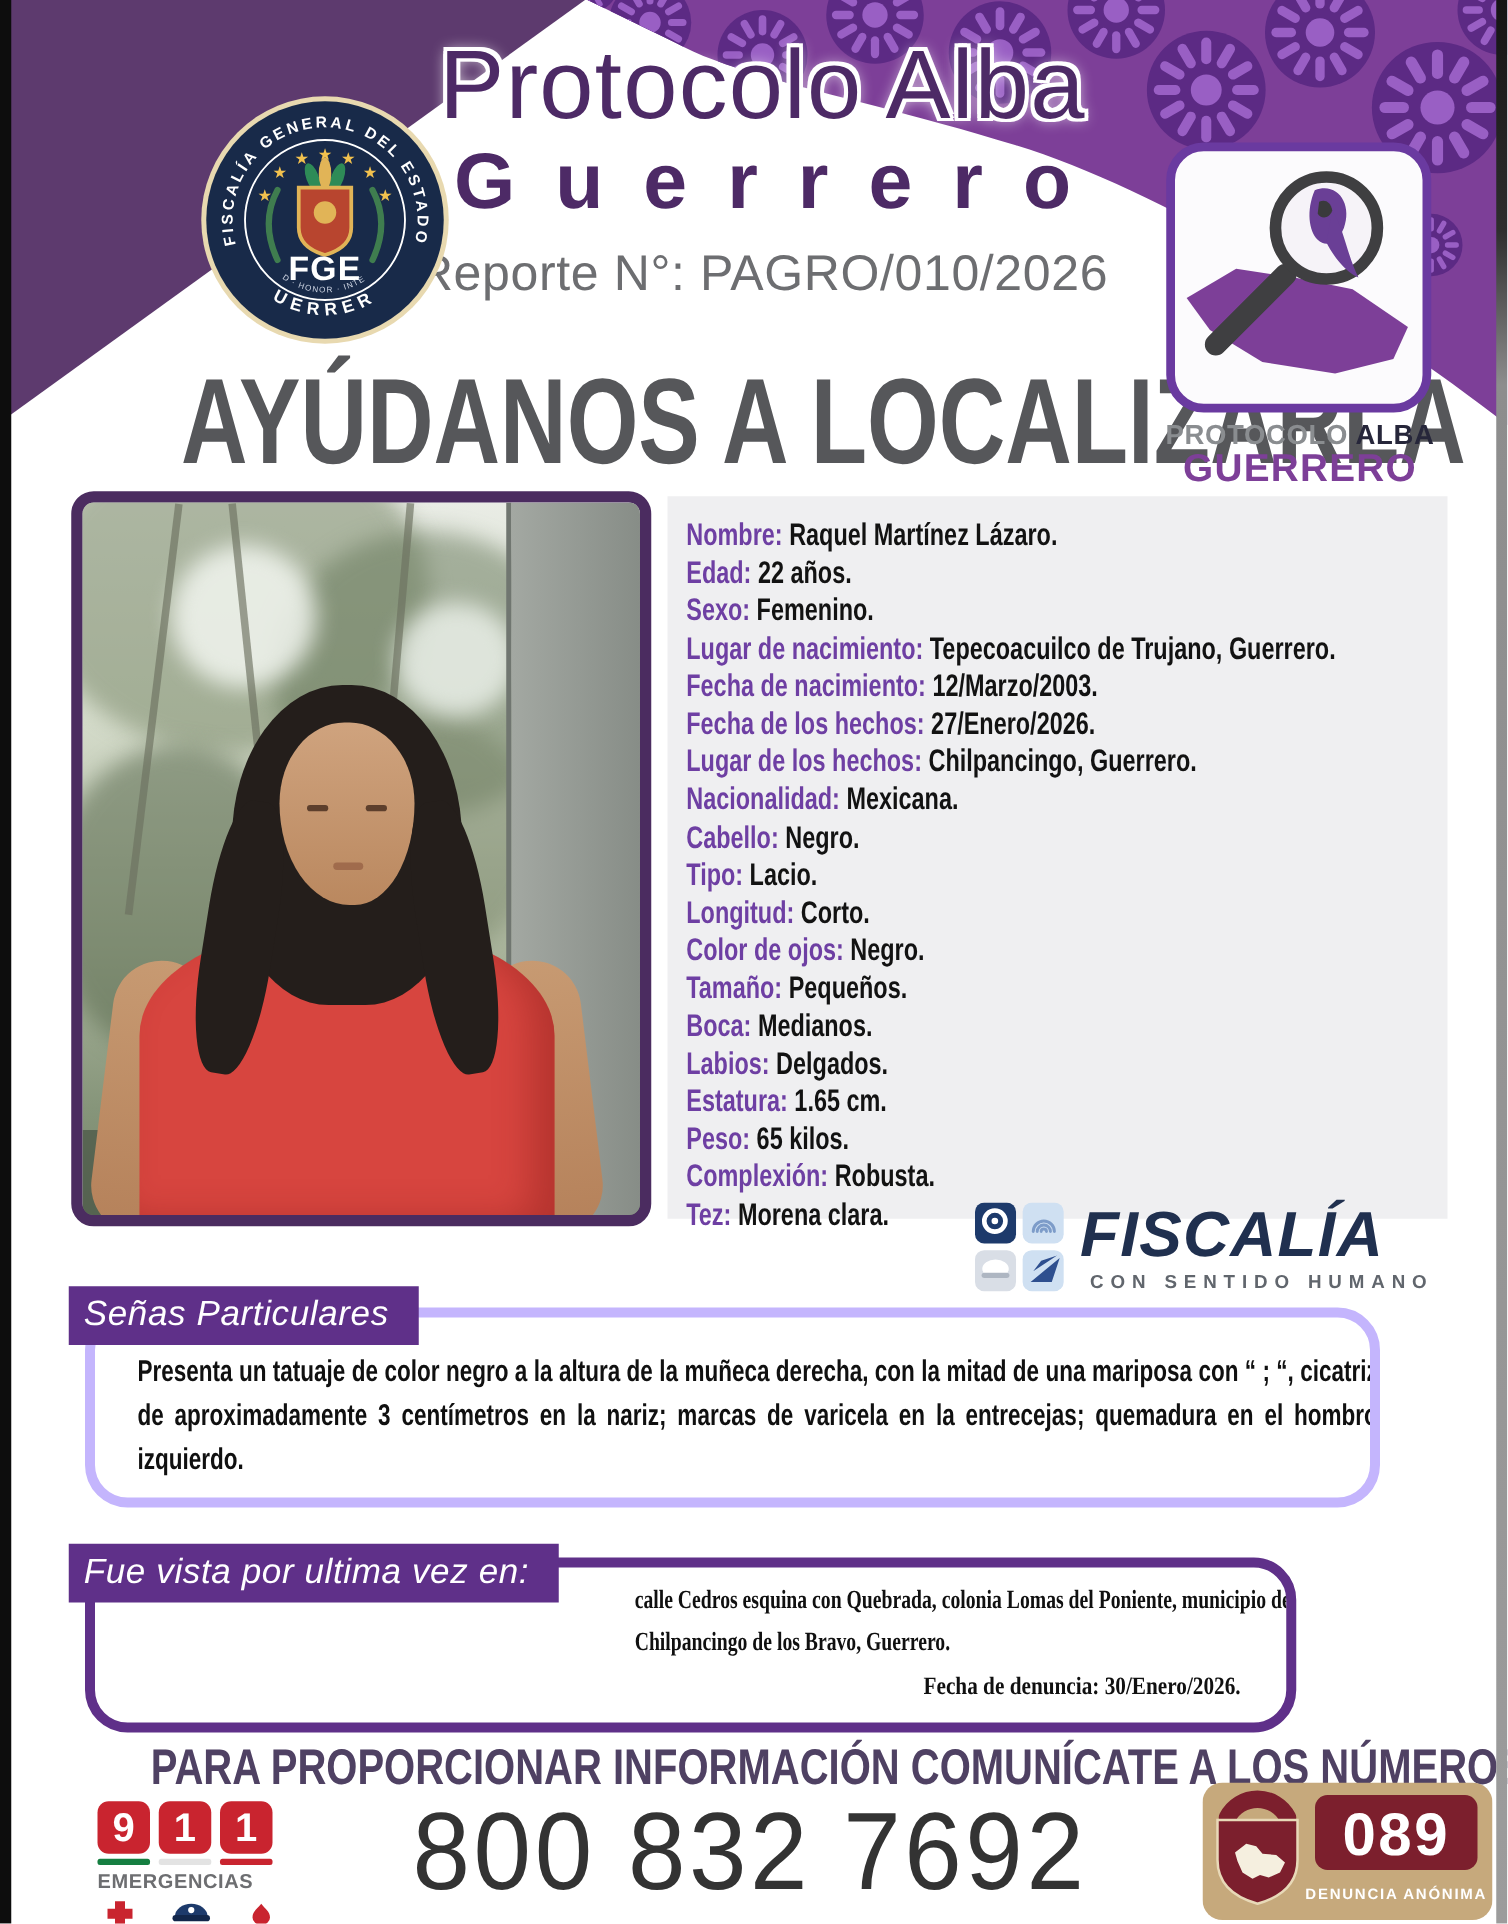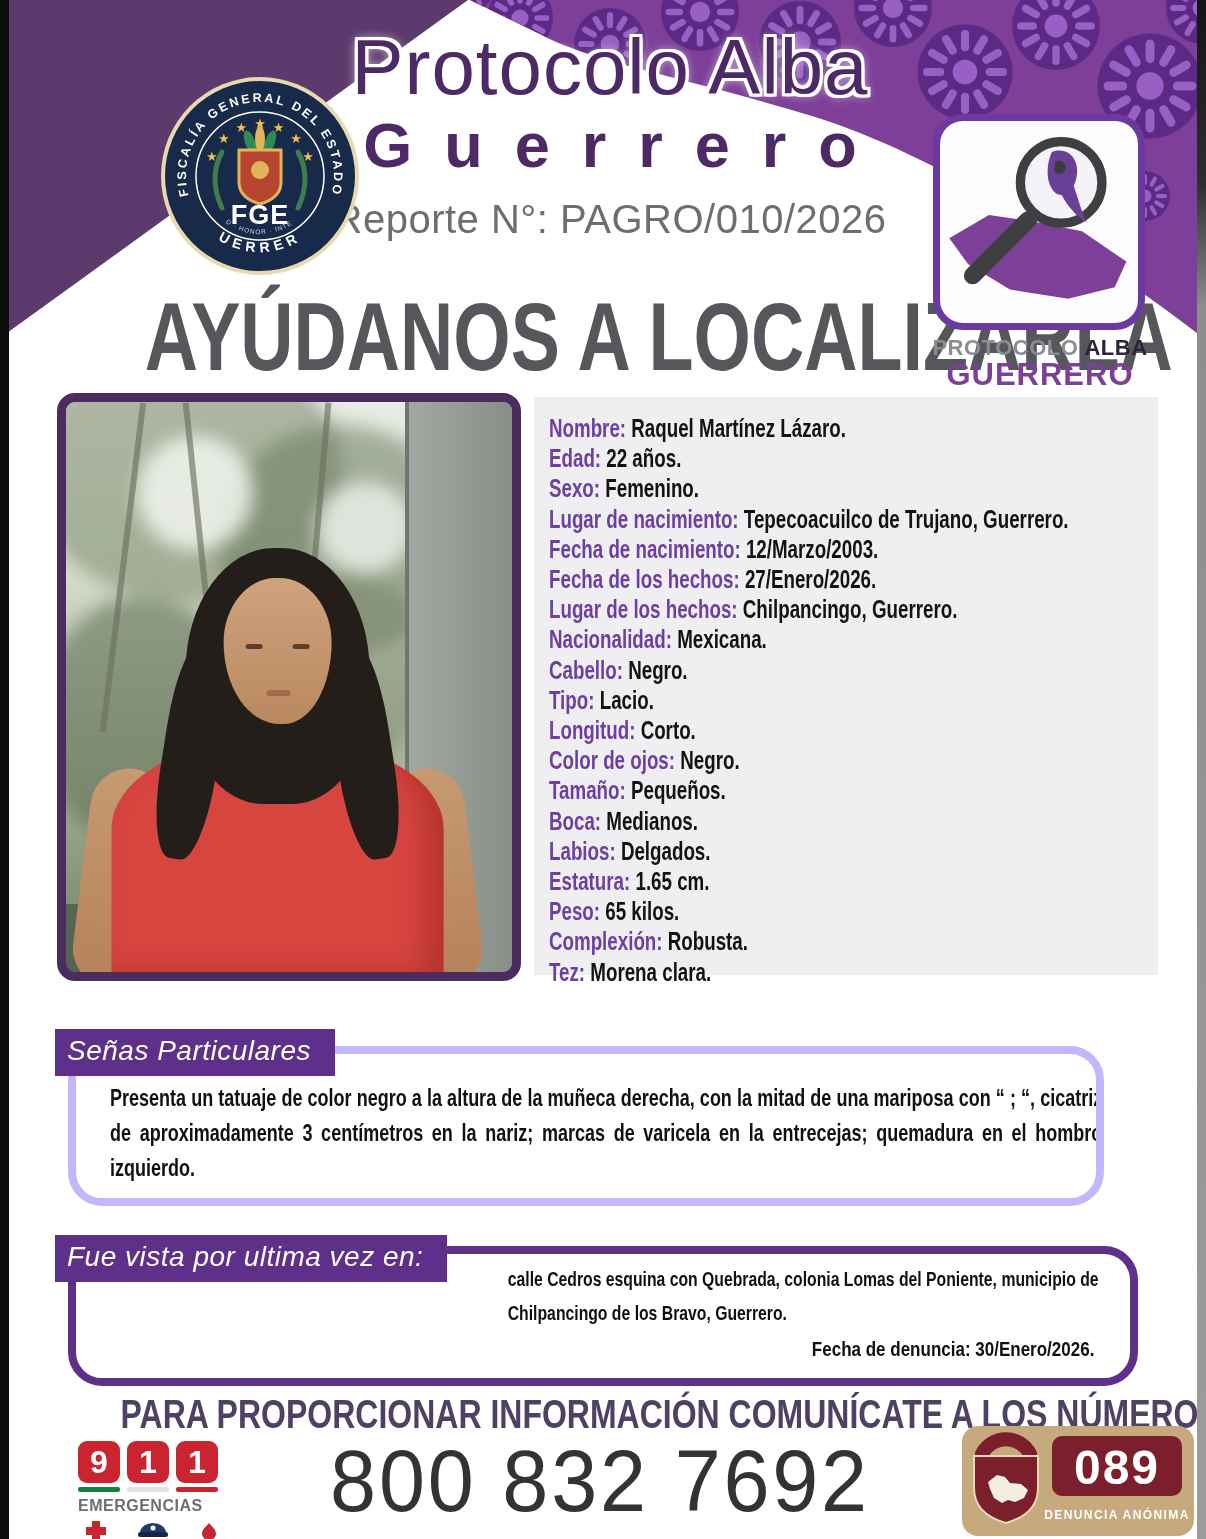--- a/index.html
+++ b/index.html
@@ -80,22 +80,22 @@
   
   .section-label{position:absolute;background:#5f3089;color:#ffffff;z-index:6;
     font-size:28px;font-weight:400;padding:6px 24px 9px 12px;letter-spacing:0.5px;font-style:italic;}
   .senas-label{left:55px;top:1029px;}
   .senas-box{position:absolute;left:68px;top:1046px;width:1036px;height:160px;background:#ffffff;
     border:8px solid #c4b5fd;border-radius:34px;z-index:5;box-sizing:border-box;overflow:hidden;}
   .senas-text{position:absolute;left:34px;top:26px;width:1323px;transform:scaleX(0.75);
     transform-origin:0 0;font-size:24px;font-weight:700;color:#101010;text-align:justify;
     line-height:35px;margin:0;}
   .lastseen-label{left:55px;top:1235px;}
-  .lastseen-box{position:absolute;left:68px;top:1246px;width:1070px;height:140px;background:#ffffff;
-    border:8px solid #5f3089;border-radius:34px;z-index:5;box-sizing:border-box;overflow:hidden;}
+  .lastseen-box{position:absolute;left:68px;top:1246px;width:969px;height:140px;background:#ffffff;
+    border:8px solid #5f3089;border-radius:34px;z-index:5;box-sizing:border-box;overflow:hidden;font-family:Liberation Serif, serif;}
   .lastseen-content{position:absolute;left:44px;top:8px;width:1309px;transform:scaleX(0.75);
     transform-origin:0 0;font-size:21px;font-weight:700;color:#101010;line-height:34px;}
   .label-spacer{float:left;width:517px;height:40px;}
   .report-date{position:absolute;right:36px;top:84px;font-size:20px;font-weight:700;color:#101010;
     transform:scaleX(0.85);transform-origin:100% 50%;white-space:nowrap;z-index:6;}
   
   .cta{position:absolute;left:0;top:1392px;width:1206px;text-align:center;z-index:4;
     font-size:40px;font-weight:700;color:#4f4163;white-space:nowrap;
     transform:scaleX(0.80);transform-origin:50% 50%;}
   .e911{position:absolute;left:78px;top:1441px;z-index:4;width:170px;}
@@ -274,20 +274,38 @@
         <div class="detail-row"><span class="detail-label">Tamaño: </span><span class="detail-value">Pequeños.</span></div>
         <div class="detail-row"><span class="detail-label">Boca: </span><span class="detail-value">Medianos.</span></div>
         <div class="detail-row"><span class="detail-label">Labios: </span><span class="detail-value">Delgados.</span></div>
         <div class="detail-row"><span class="detail-label">Estatura: </span><span class="detail-value">1.65 cm.</span></div>
         <div class="detail-row"><span class="detail-label">Peso: </span><span class="detail-value">65 kilos.</span></div>
         <div class="detail-row"><span class="detail-label">Complexión: </span><span class="detail-value">Robusta.</span></div>
         <div class="detail-row"><span class="detail-label">Tez: </span><span class="detail-value">Morena clara.</span></div>
       </div>
   </div>
 
+  <div class="fiscalia">
+    <svg width="72" height="72" viewBox="0 0 68 68">
+      <rect x="0" y="0" width="31" height="31" rx="7" fill="#1d3a6b"></rect>
+      <circle cx="15" cy="14" r="8" fill="none" stroke="#ffffff" stroke-width="3.5"></circle>
+      <circle cx="15" cy="14" r="2.5" fill="#ffffff"></circle>
+      <rect x="36" y="0" width="31" height="31" rx="7" fill="#cfe0f2"></rect>
+      <path d="M44,22 a8,8 0 0 1 16,0 M47,22 a5,5 0 0 1 10,0 M50,22 a2,2 0 0 1 4,0" stroke="#7d9cc9" stroke-width="2.2" fill="none" stroke-linecap="round"></path>
+      <rect x="0" y="36" width="31" height="31" rx="7" fill="#d9dee6"></rect>
+      <ellipse cx="15.5" cy="50" rx="10" ry="7" fill="#ffffff"></ellipse>
+      <rect x="5" y="53" width="21" height="4" rx="2" fill="#aeb6c2"></rect>
+      <rect x="36" y="36" width="31" height="31" rx="7" fill="#cfe0f2"></rect>
+      <path d="M42,60 L64,42 L58,60 Z M44,52 L62,40 L50,44 Z" fill="#2e4f8f"></path>
+    </svg>
+    <div class="fiscalia-text">
+      <div class="fiscalia-word">FISCALÍA</div>
+      <div class="fiscalia-tag">CON SENTIDO HUMANO</div>
+    </div>
+  </div>
 
   <div class="section-label senas-label">Señas Particulares</div>
   <div class="senas-box">
     <p class="senas-text">Presenta un tatuaje de color negro a la altura de la muñeca derecha, con la mitad de una mariposa con “ ; “, cicatriz de aproximadamente 3 centímetros en la nariz; marcas de varicela en la entrecejas; quemadura en el hombro izquierdo.</p>
   </div>
 
   <div class="section-label lastseen-label">Fue vista por ultima vez en:</div>
   <div class="lastseen-box">
     <div class="lastseen-content">
       <div class="label-spacer"></div>

